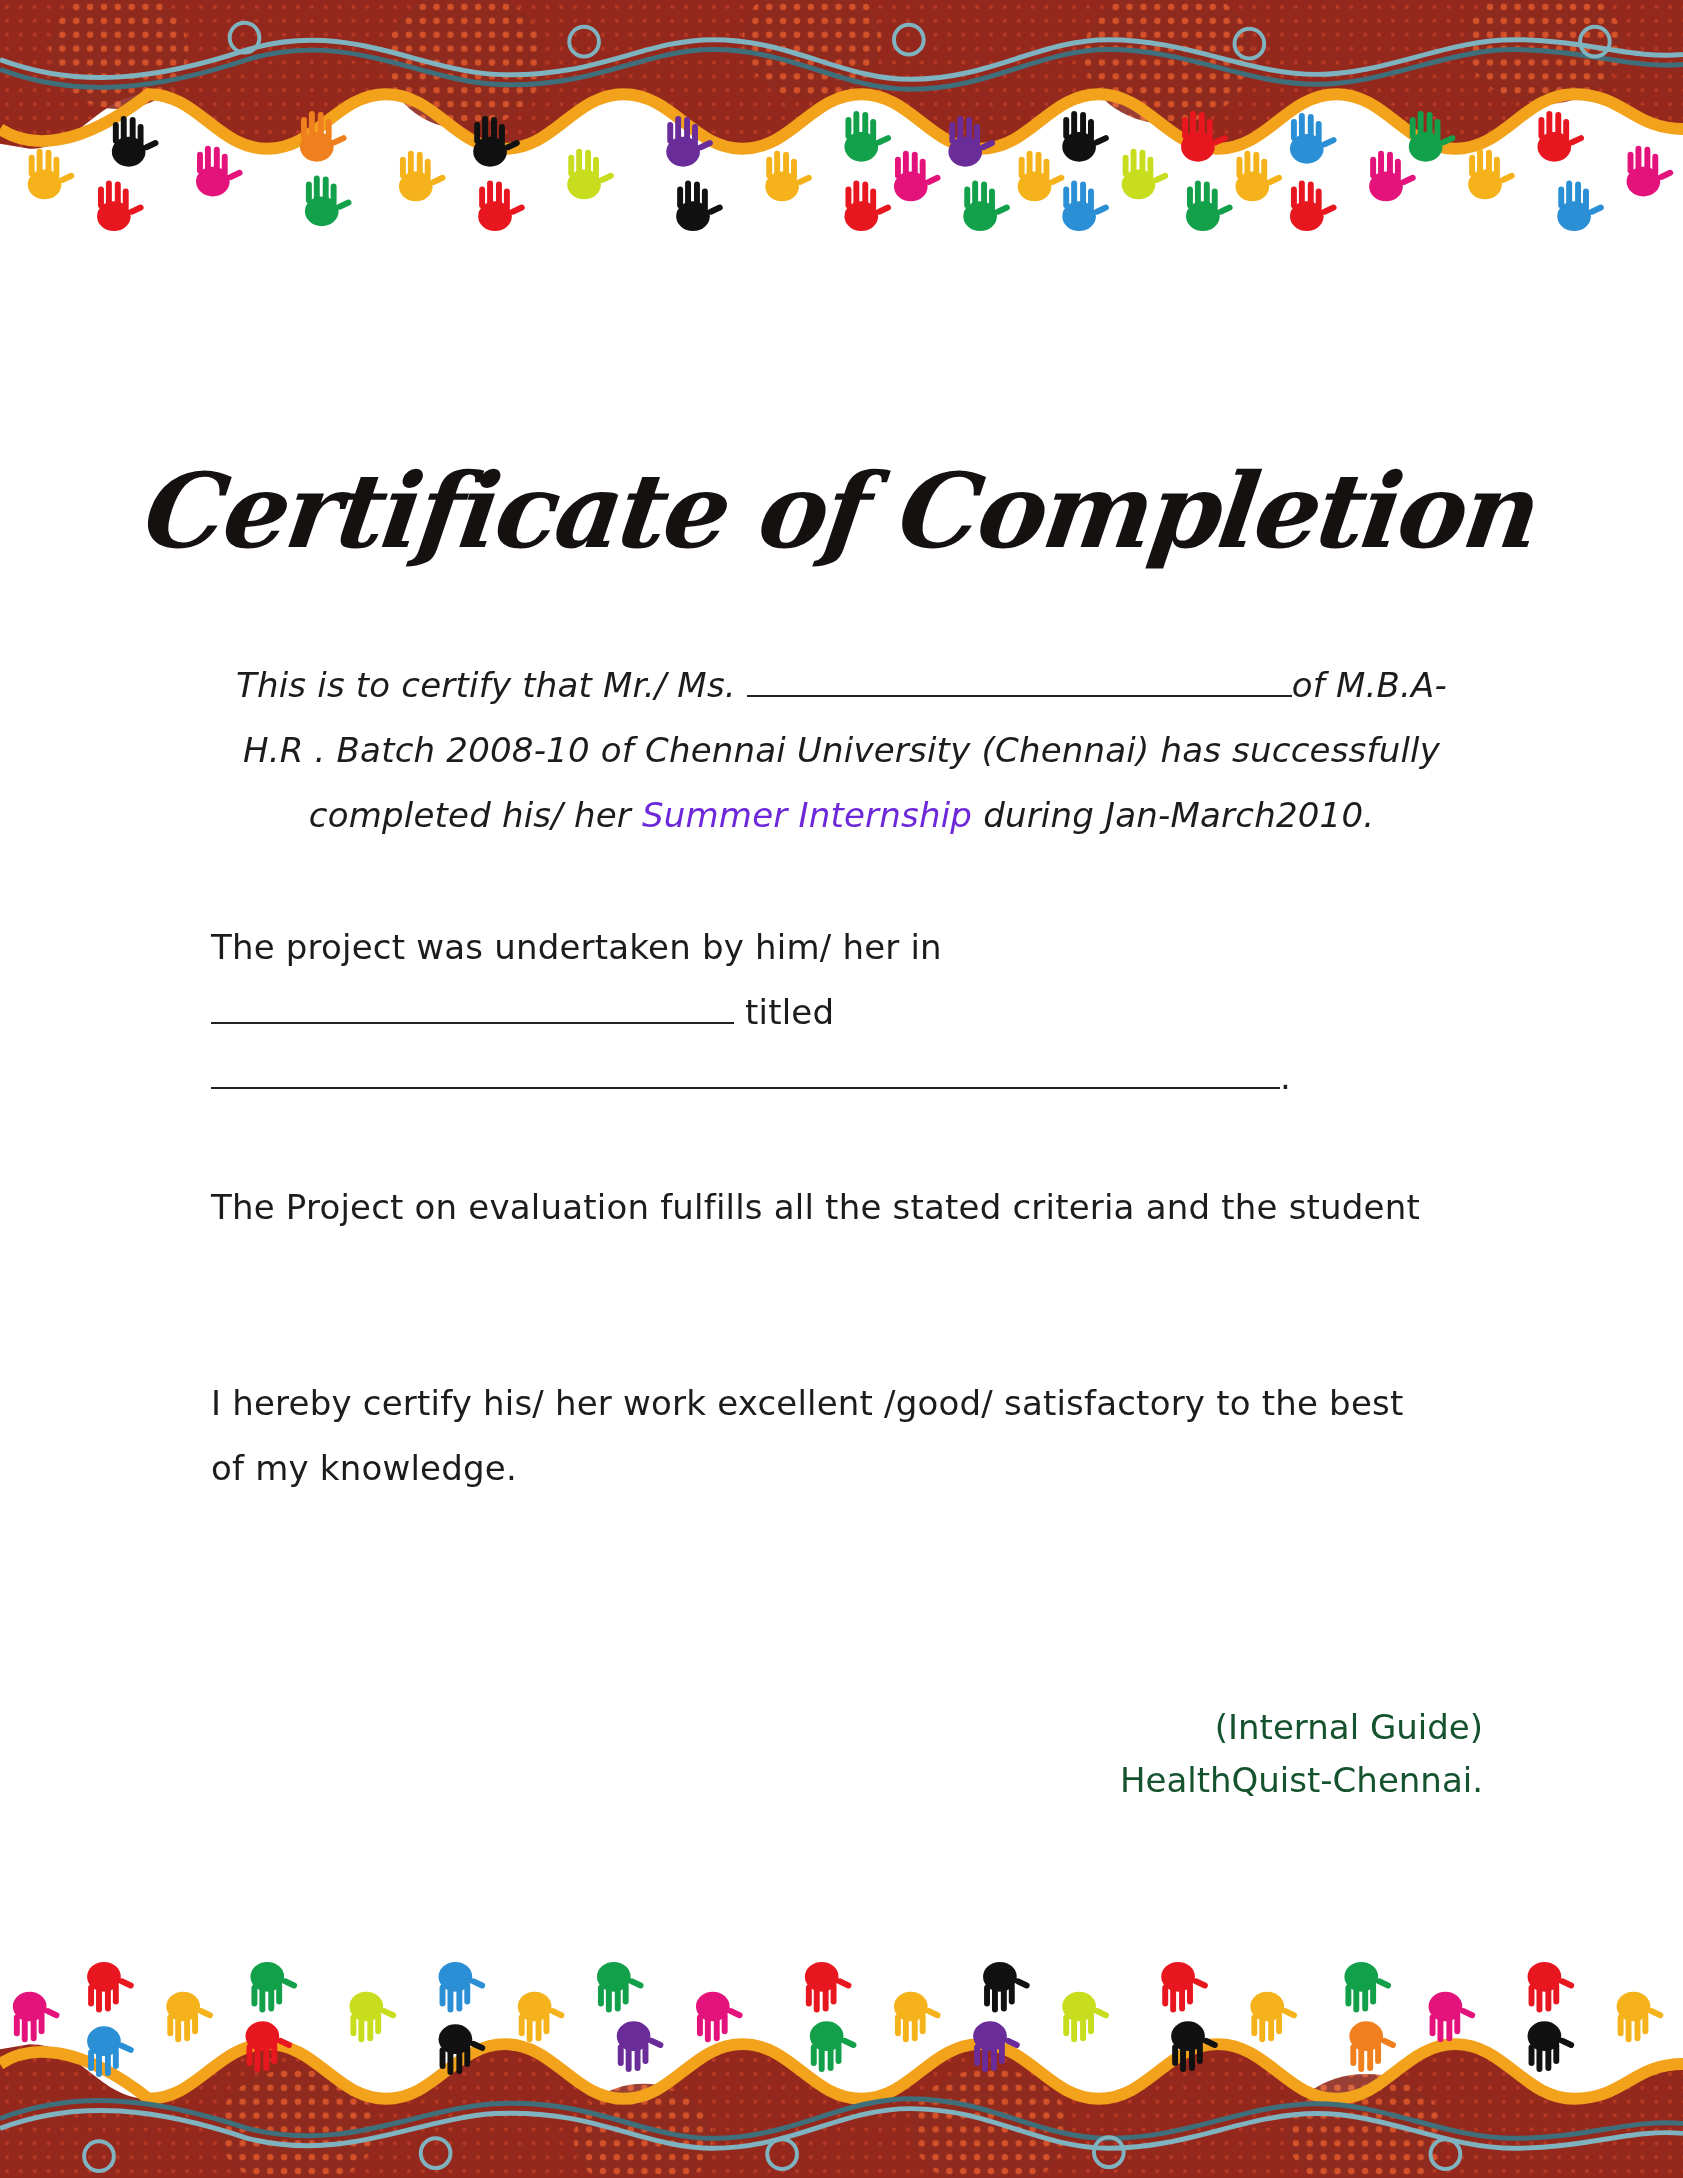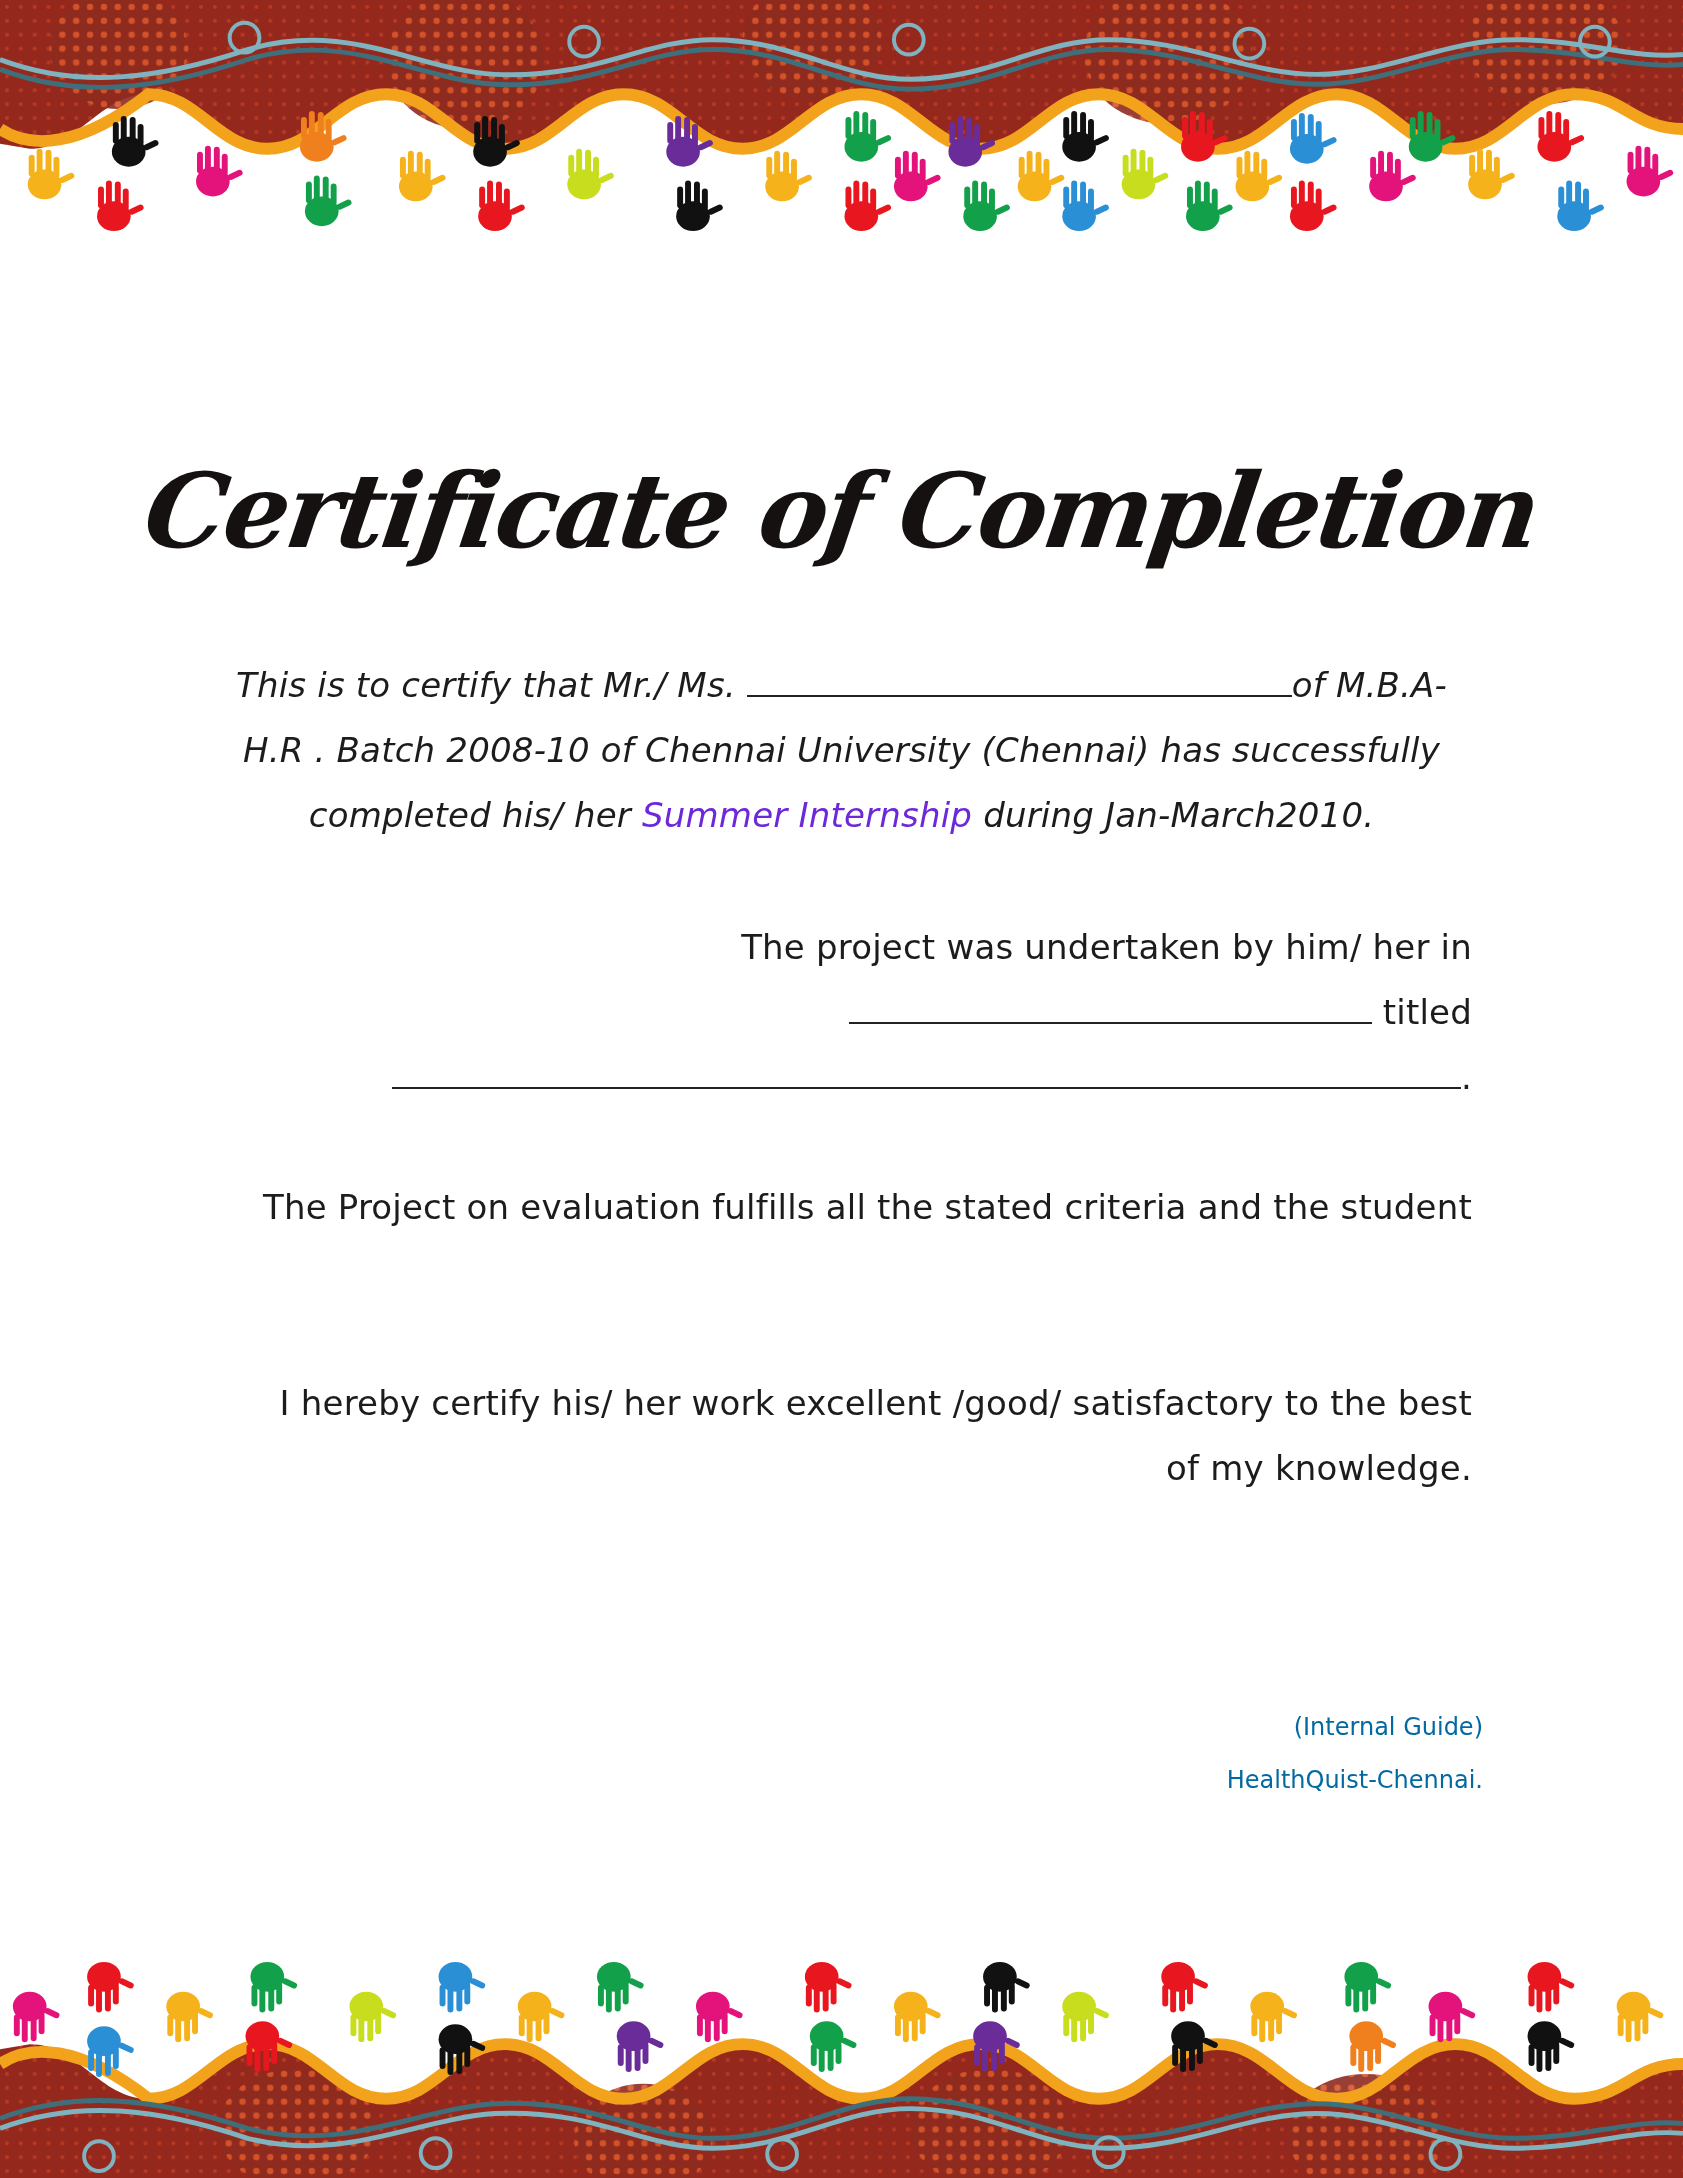--- a/index.html
+++ b/index.html
@@ -21,36 +21,36 @@
     font-style:italic; font-weight:bold;
     font-size:103px; line-height:149px;
     letter-spacing:-3px;
     color:#141110;
     transform:skewX(-8deg);
   }
 
   .para {
     position:absolute; left:211px; width:1261px;
     font-size:34px; line-height:65px;
-    text-align:right;
+    text-align:left;
     color:#1c1c1c;
     letter-spacing:0.2px;
   }
   .justify { text-align:justify; text-align-last:center;font-style:italic; }
   .blank { display:inline-block; border-bottom:2px solid #222; height:0.9em; vertical-align:baseline; }
   .highlight { color:#6d28d9; }
 
   .p1 { top:653px; }
   .p2 { top:915px; }
   .p3 { top:1175px; }
   .p4 { top:1371px; }
 
   .sig {
     position:absolute; right:200px; top:1701px;
-    text-align:right; font-size:24px; line-height:53px; color:#0369a1;
+    text-align:right; font-size:34px; line-height:53px; color:#14532d;
   }
 </style>
 </head>
 <body>
 
 <div class="border border-top">
   <svg viewBox="0 0 1700 245" preserveAspectRatio="none">
     <defs>
       <pattern id="dots" width="14" height="14" patternUnits="userSpaceOnUse">
         <rect width="14" height="14" fill="#8e2a1e"></rect>

